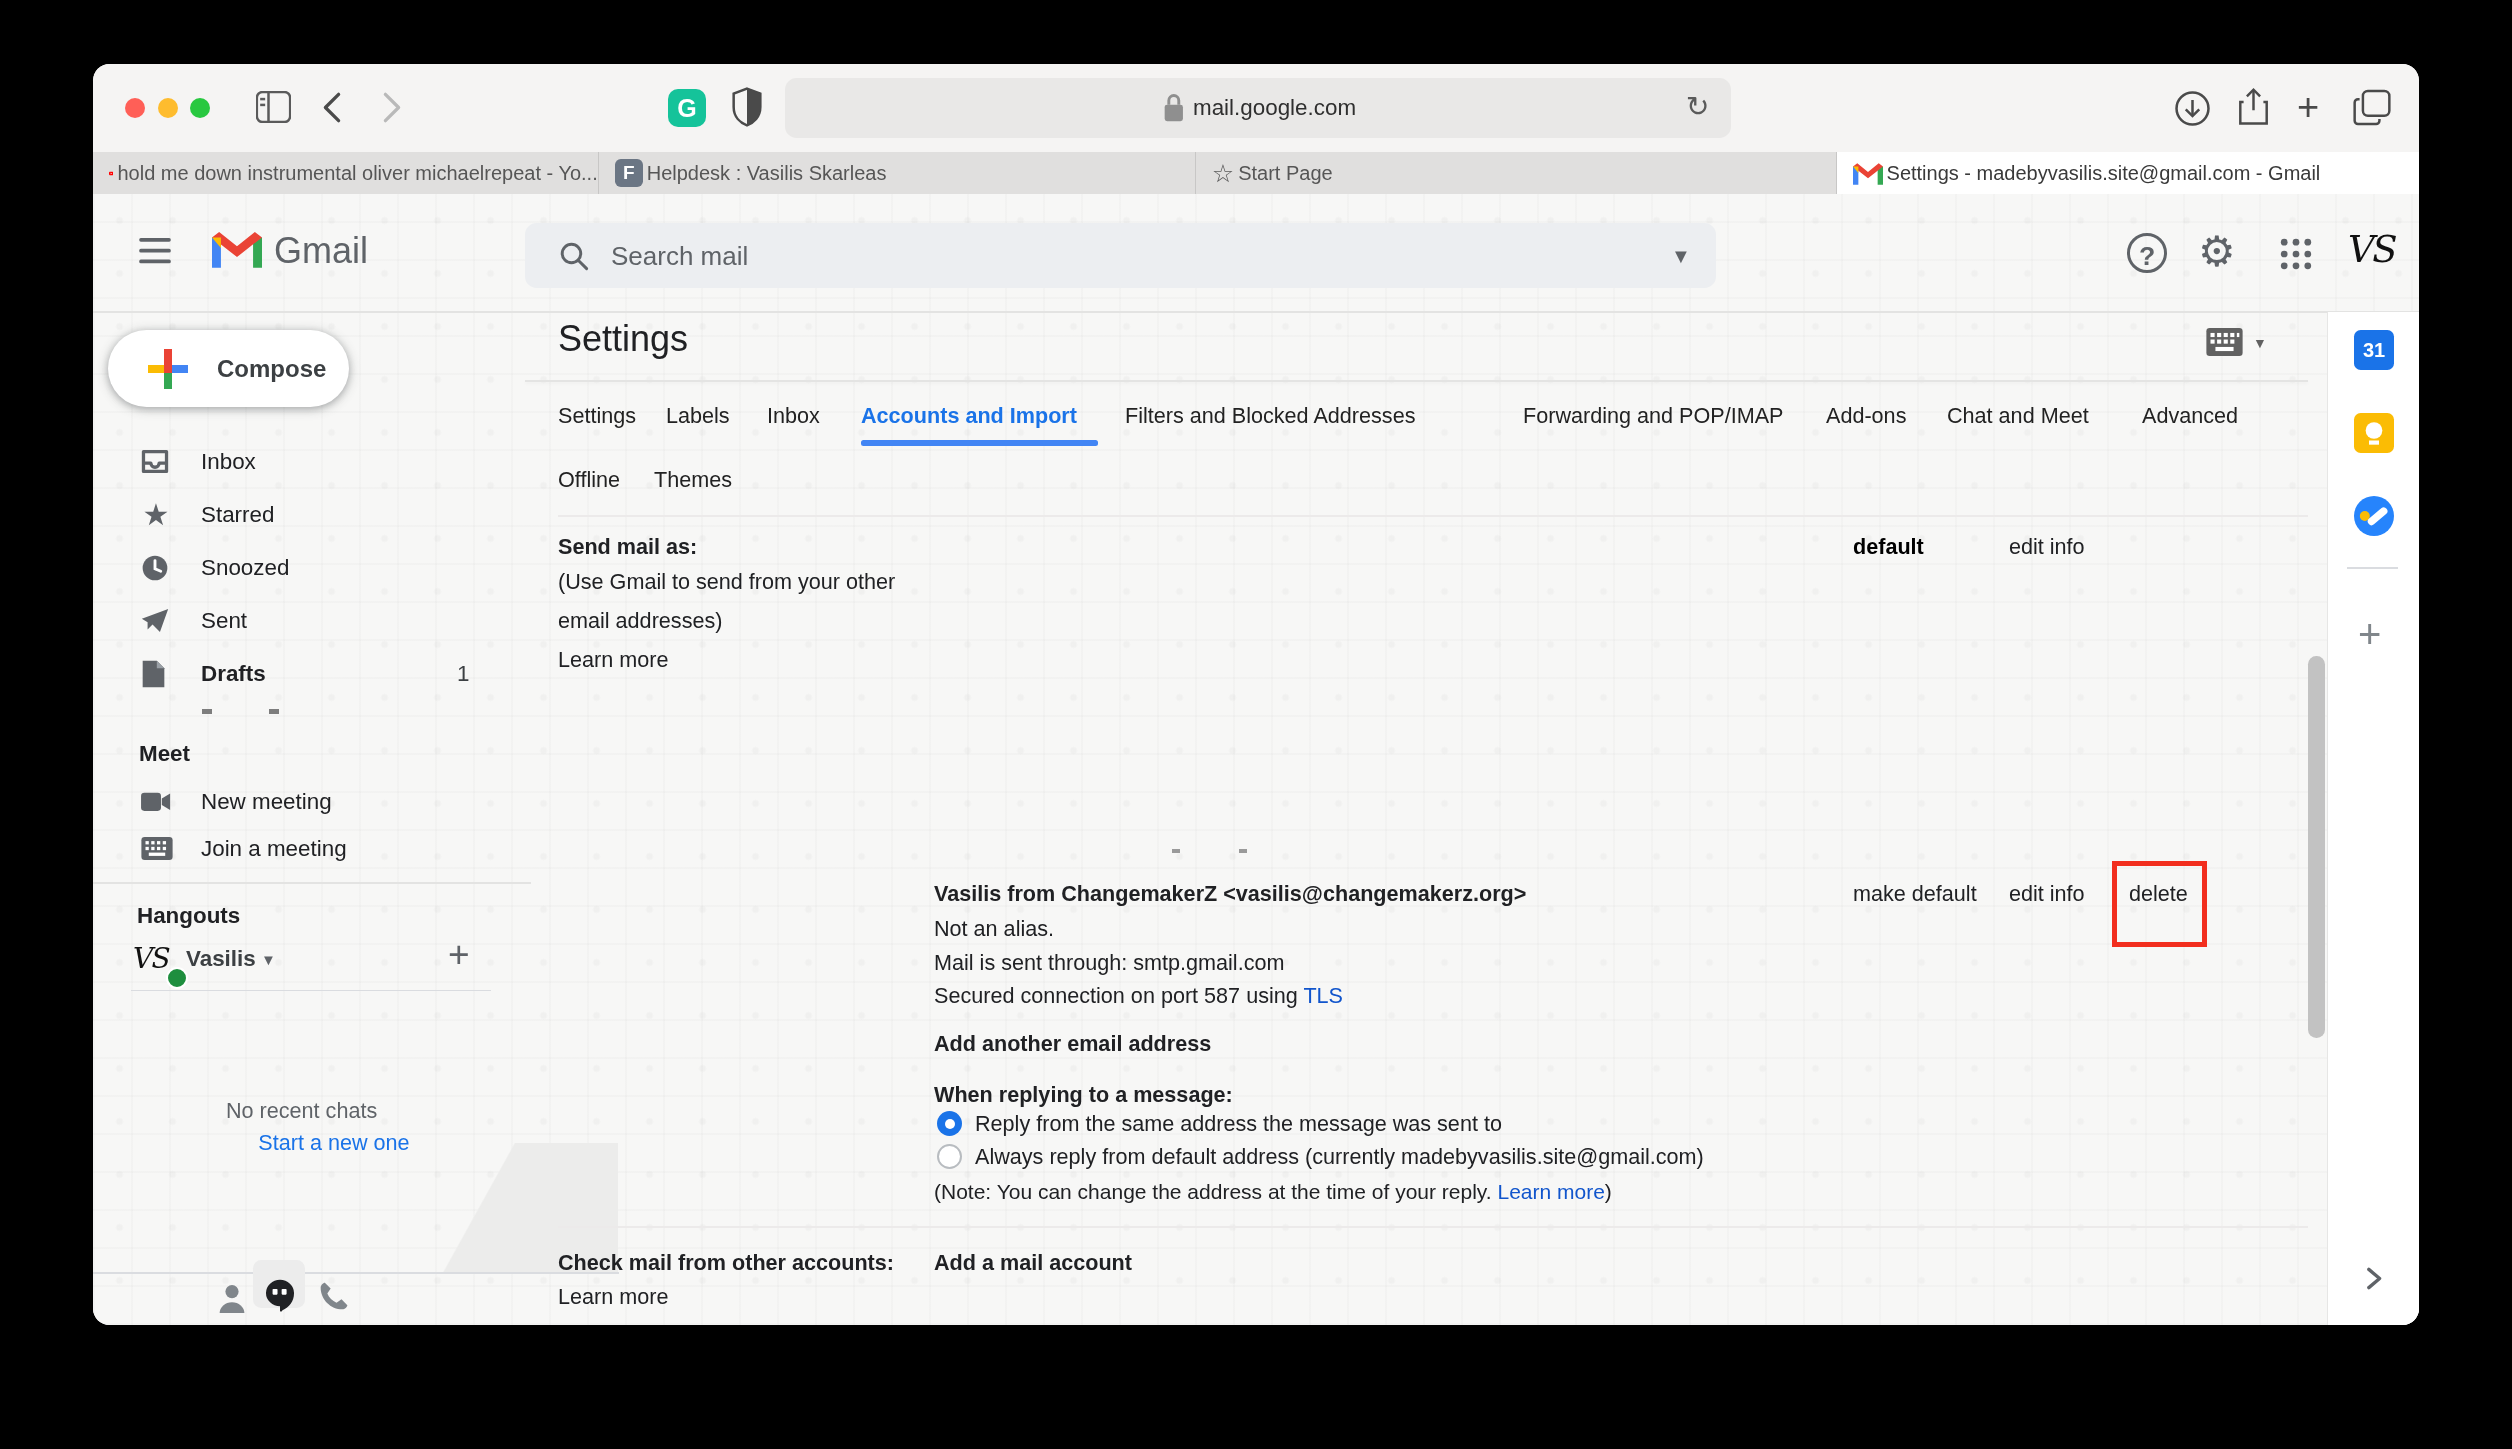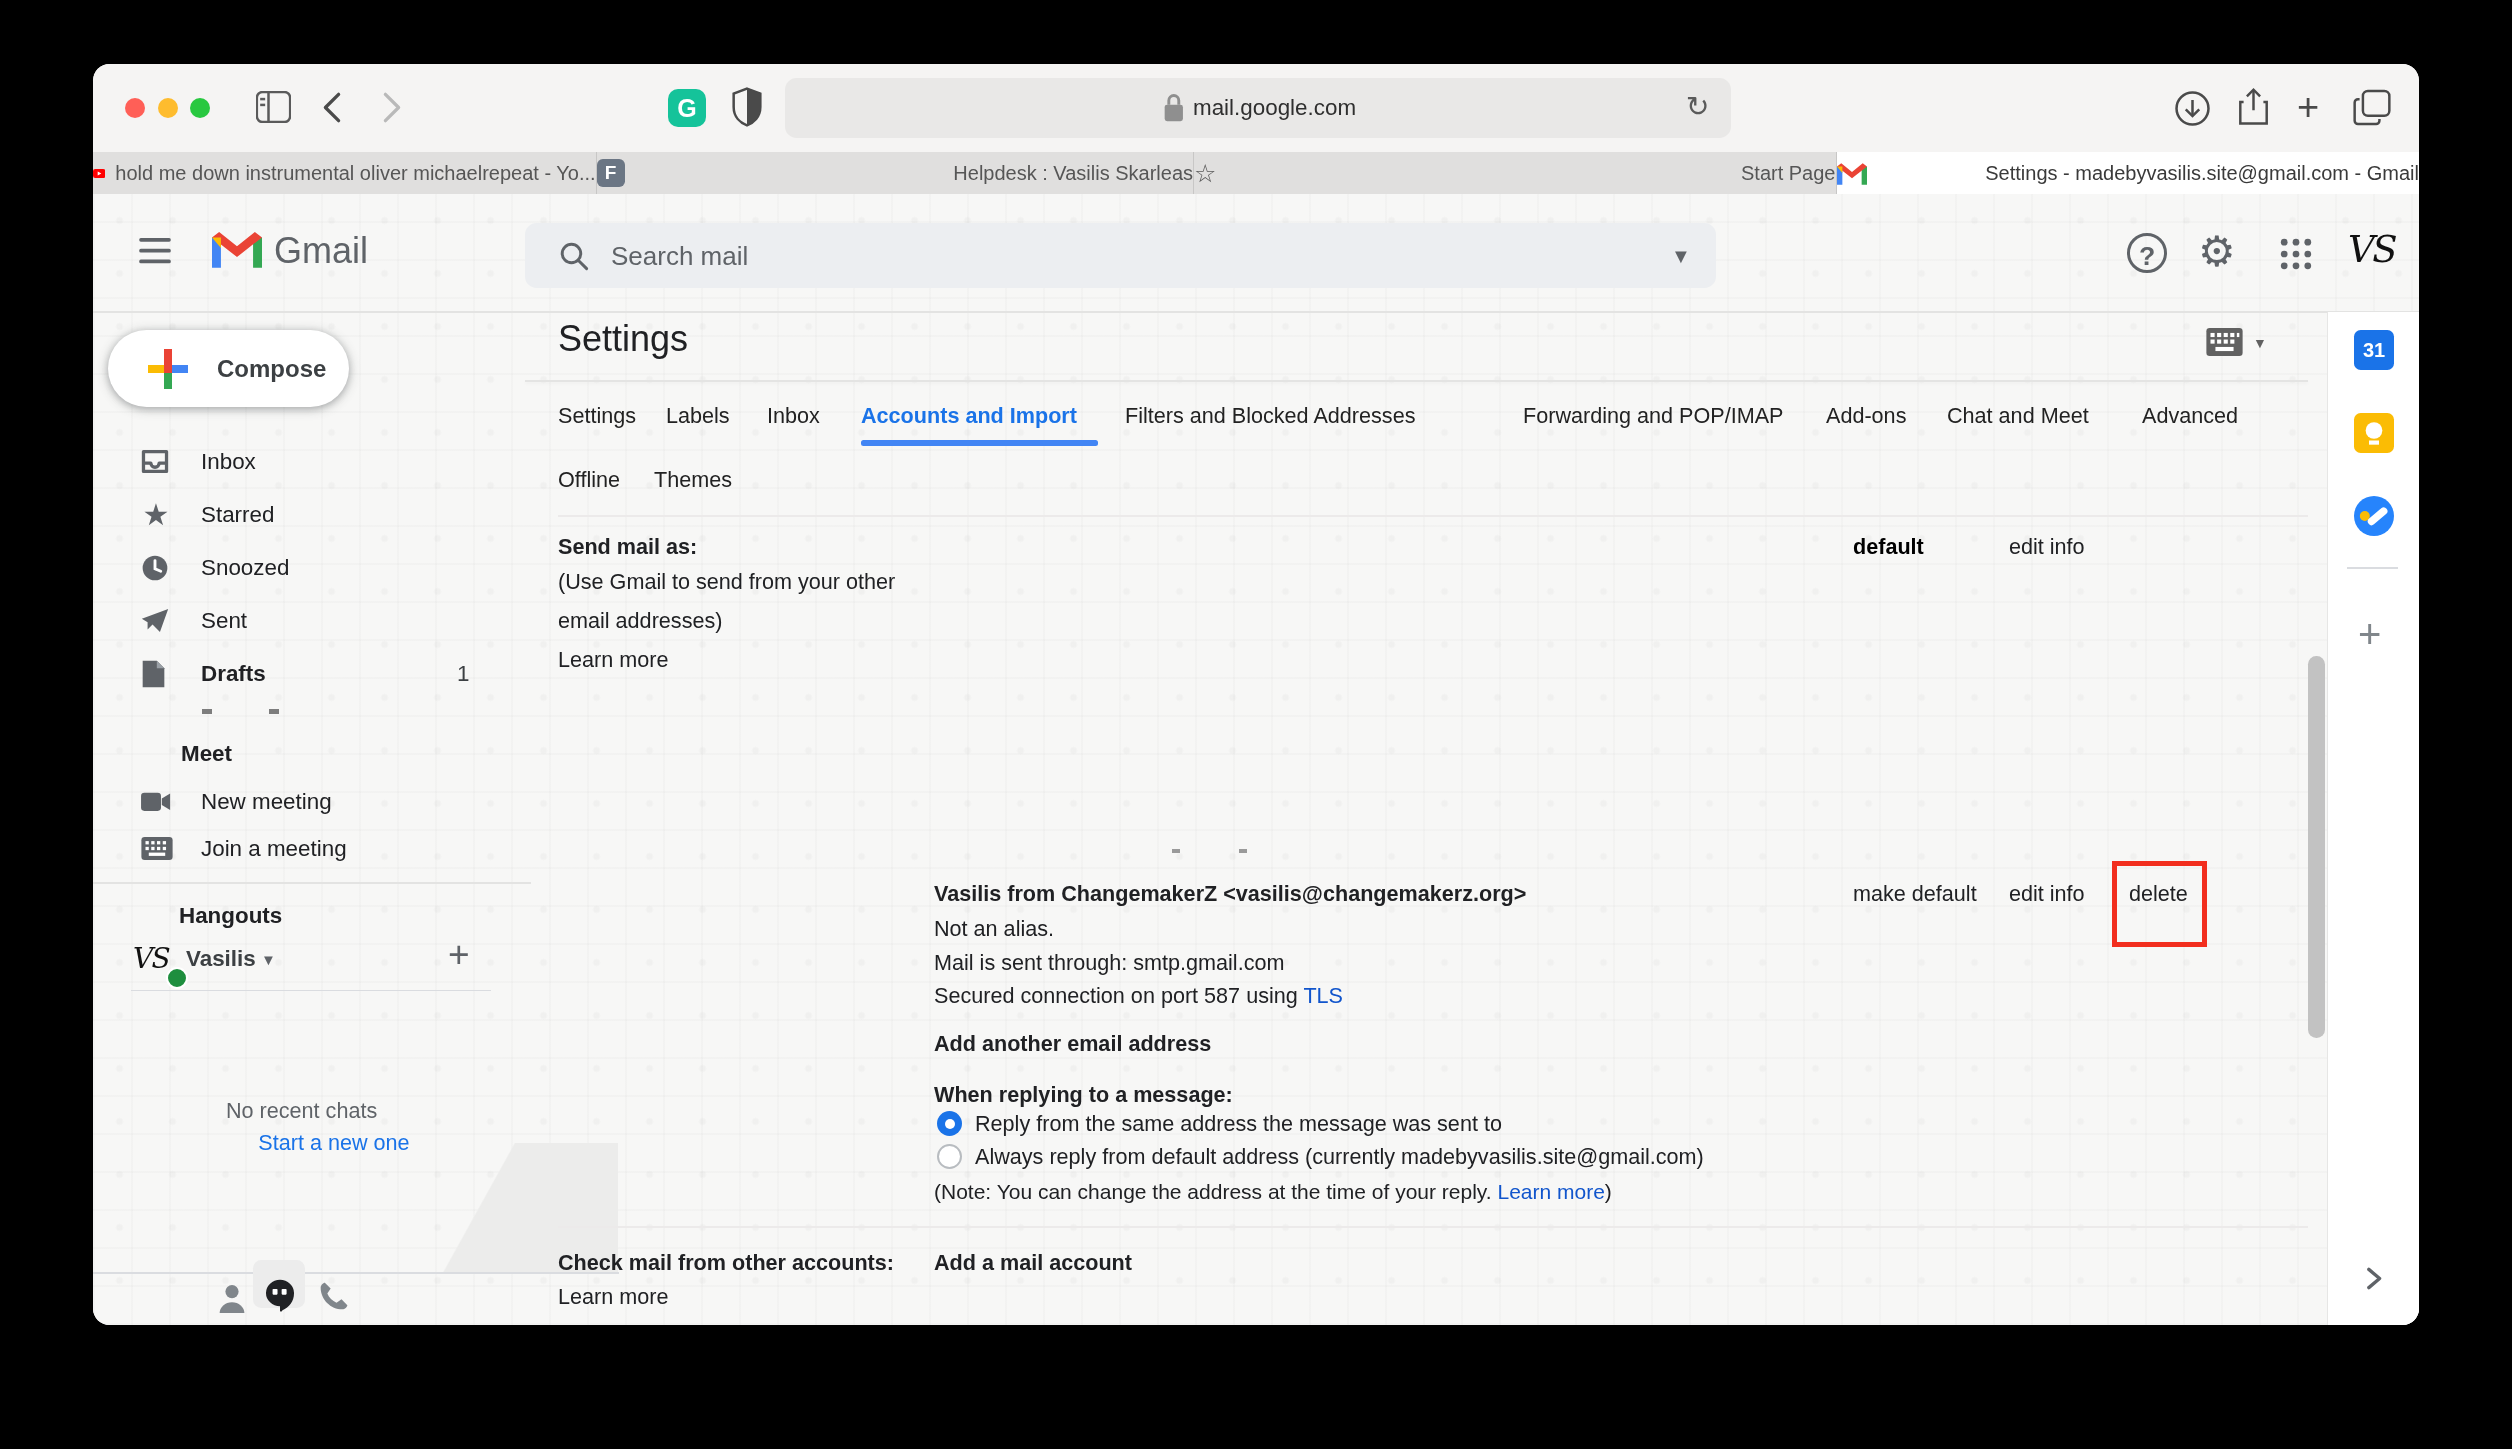--- a/index.html
+++ b/index.html
@@ -7,41 +7,41 @@
   .a{position:absolute;}
   .window{left:93px;top:64px;width:2326px;height:1261px;background:#fbfbfb;border-radius:16.6px;
     overflow:hidden;box-shadow:0 33px 83px rgba(0,0,0,.7);}
   
   .titlebar{left:0;top:0;width:2326px;height:88px;background:#f5f4f3;border-bottom:0.8px solid #d9d8d7;}
   .light{width:20px;height:20px;border-radius:50%;top:34px;}
   .urlpill{left:692px;top:14px;width:946px;height:60px;background:#e9e8e7;border-radius:11.6px;}
   .urltext{font-size:22.4px;color:#2f2f2f;}
   
   .tabbar{left:0;top:88px;width:2326px;height:42px;background:#e0dfde;border-bottom:0.8px solid #cfcecd;display:flex;}
-  .btab{height:42px;display:flex;align-items:center;justify-content:space-between;gap:10px;border-right:0.8px solid #c8c7c6;
-    font-size:20px;color:#565656;overflow:hidden;white-space:nowrap;}
+  .btab{height:42px;display:flex;align-items:center;justify-content:flex-start;gap:4px;border-right:0.8px solid #c8c7c6;
+    font-size:20px;color:#565656;overflow:hidden;white-space:nowrap;padding-left:16px;}
   .btab.active{background:#fff;color:#3a3a3a;border-right:none;}
   
   .gmailbg{left:0;top:130px;width:2326px;height:1131px;background-color:#f7f7f6;
     background-image:
       repeating-linear-gradient(0deg, rgba(120,120,120,.035) 0 1.7px, transparent 1.7px 38px),
       repeating-linear-gradient(90deg, rgba(120,120,120,.035) 0 1.7px, transparent 1.7px 38px),
       radial-gradient(rgba(120,120,120,.05) 2.5px, transparent 4.2px);
     background-size:auto,auto,53px 53px;}
   .hdrdivider{left:0;top:247px;width:2326px;height:1.7px;background:#e3e3e2;}
   .txt{color:#202124;}
   .gray{color:#5f6368;}
   .link{color:#1155cc;cursor:pointer;}
   .searchbar{left:432px;top:159px;width:1191px;height:65px;background:#eceef1;border-radius:11.6px;}
   .compose{left:15px;top:266px;width:241px;height:77px;background:#fff;border-radius:40px;
     box-shadow:0 1.7px 6.6px rgba(60,64,67,.3),0 1.7px 10px 3.3px rgba(60,64,67,.15);display:flex;align-items:center;}
   .navrow{left:0;width:415px;height:53px;display:flex;align-items:center;font-size:22.4px;color:#202124;}
   .navico{position:absolute;left:48px;width:30px;text-align:center;}
   .navlbl{position:absolute;left:108px;}
-  .seclbl{font-size:22.4px;font-weight:700;color:#202124;margin-left:42px;}
+  .seclbl{font-size:22.4px;font-weight:700;color:#202124;}
   .divider{background:#e3e3e2;height:1.7px;}
   .stabs{font-size:21.6px;color:#222;}
   .ct{font-size:21.6px;line-height:33px;color:#202124;}
   .b{font-weight:700;}
   .radio{width:25px;height:25px;border-radius:50%;box-sizing:border-box;}
   .redbox{border:5px solid #f22e1e;box-sizing:border-box;}
   .rpanel{left:2234px;top:248px;width:92px;height:1013px;background:#fff;border-left:1.7px solid #e6e6e5;}
   .thumb{left:2215px;top:592px;width:16.6px;height:382px;background:#c2c2c2;border-radius:8.3px;}
   svg{display:block;}
 </style>

